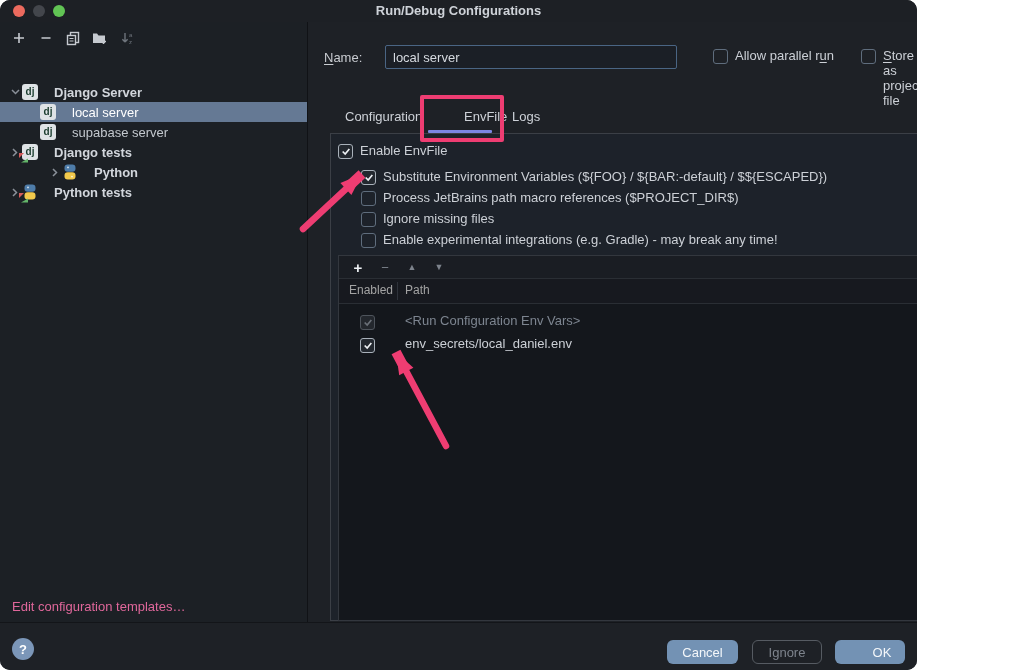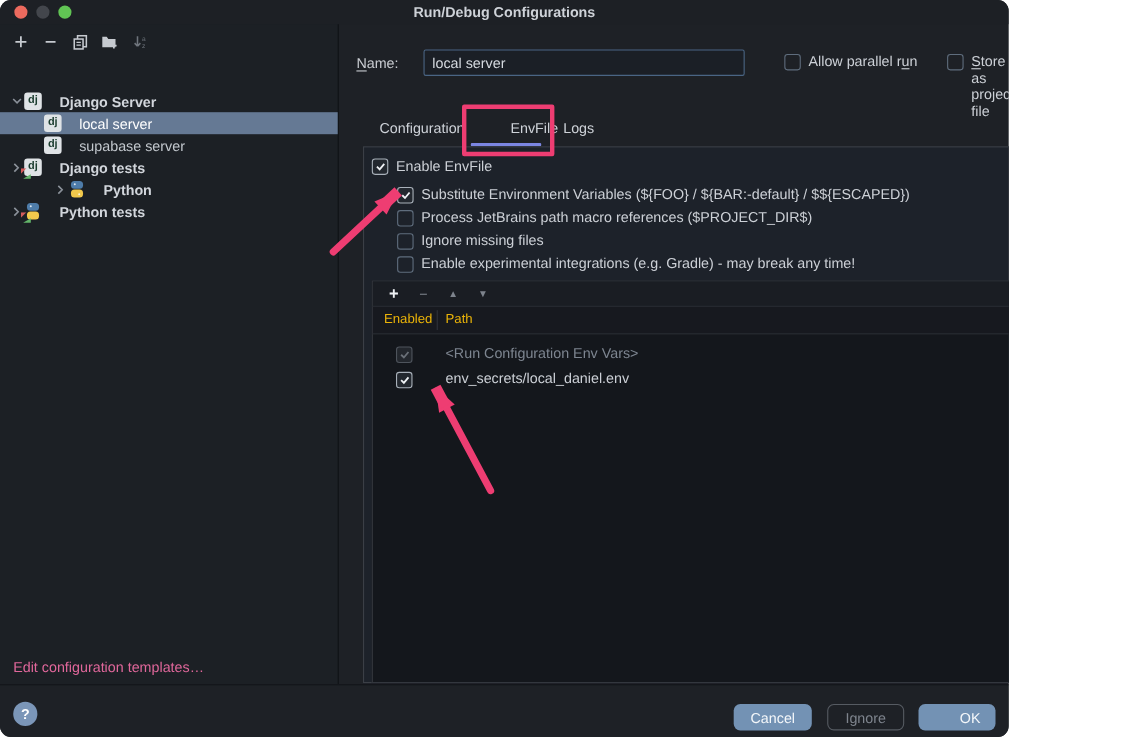--- a/index.html
+++ b/index.html
@@ -67,21 +67,21 @@
   .panel{position:absolute;left:330px;top:133px;width:683px;height:488px;background:#1d222a;border:1px solid #3b3f46;}
   .pcb{position:absolute;height:21px;display:flex;align-items:center;}
   .pcb .cb{align-items:center;}
   
   .tablebox{position:absolute;left:7px;top:121px;width:669px;height:366px;background:#14171c;border:1px solid #33373e;}
   .t-toolbar{position:absolute;left:0;top:0;right:0;height:23px;background:#1a1d23;border-bottom:1px solid #2a2e34;
              display:flex;align-items:center;gap:13px;padding-left:12px;}
   .t-btn{width:14px;text-align:center;font-size:13px;color:#7d838c;}
   .t-btn.bright{color:#eef1f4;font-weight:bold;font-size:15px;}
   .t-btn.tri{font-size:9px;}
-  .t-header{position:absolute;left:0;top:23px;right:0;height:25px;background:#17191f;border-bottom:1px solid #2a2e34;color:#eab308;font-size:12px;}
+  .t-header{position:absolute;left:0;top:23px;right:0;height:25px;background:#17191f;border-bottom:1px solid #2a2e34;color:#a3a3a3;font-size:12px;}
   .t-header .hcell{position:absolute;top:4px;}
   .hsep{position:absolute;top:3px;bottom:3px;width:1px;background:#2e323a;}
   .t-row{position:absolute;left:0;right:0;height:23px;}
   .t-row .rbox{position:absolute;left:21px;top:4px;}
   .t-row .path{position:absolute;left:66px;top:3px;}
   .t-row .rtype{position:absolute;left:609px;top:3px;color:#c6cad0;}
   .dim{color:#7d8590;}
   .lit{color:#ccd0d6;}
   
   .footer{position:absolute;left:0;right:0;bottom:0;height:48px;background:#1e2126;border-top:1px solid #131519;}

